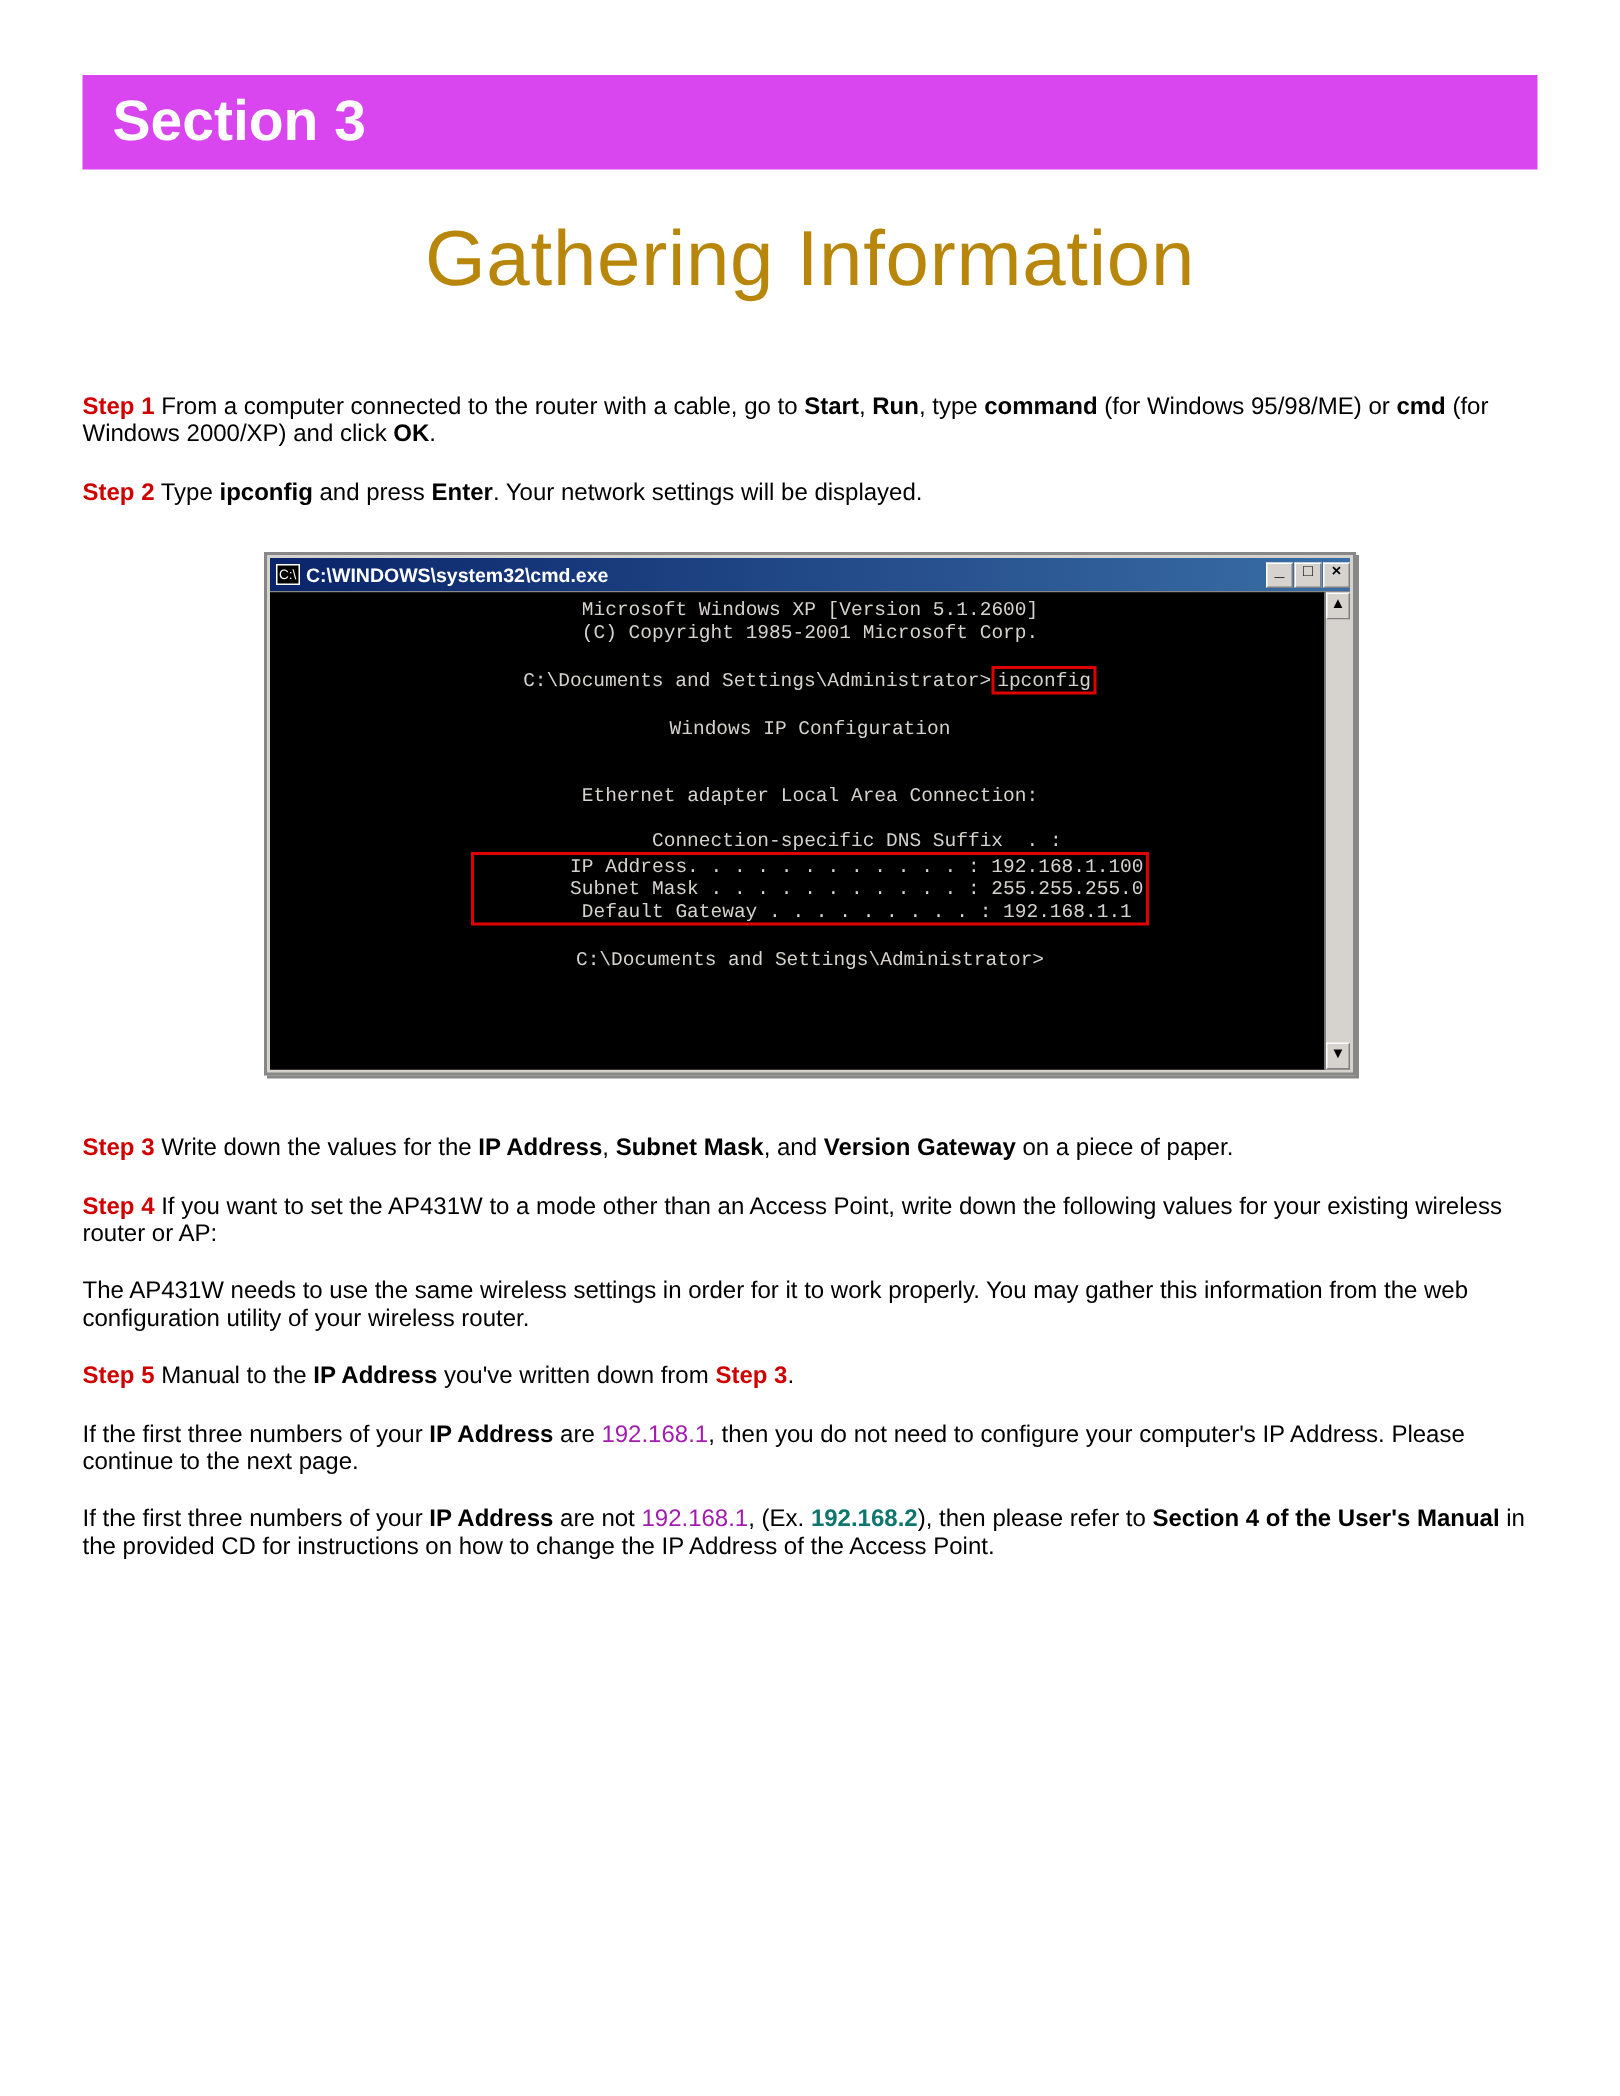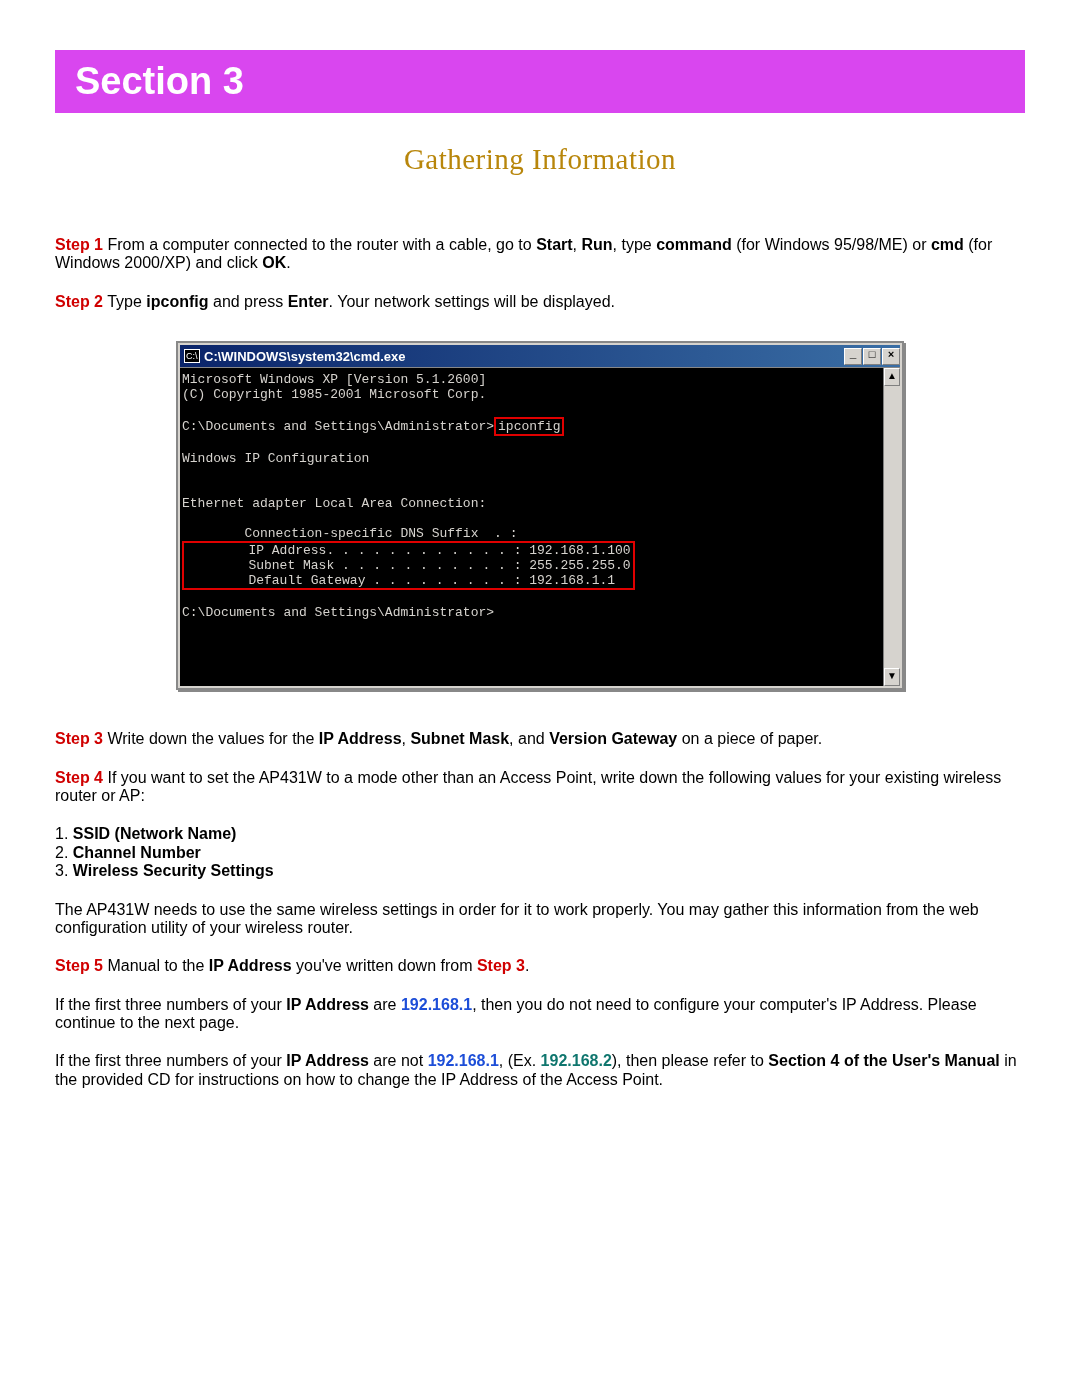--- a/index.html
+++ b/index.html
@@ -16,38 +16,37 @@
   .section-banner {
     background: #d946ef;
     color: #fff;
     font-size: 38px;
     font-weight: bold;
     padding: 10px 20px;
     margin-bottom: 30px;
   }
   .title {
     text-align: center;
-    font-size: 29px;
+    font-size: 52px;
     color: #b8860b;
     font-weight: normal;
     margin: 30px 0 60px 0;
     letter-spacing: 0.5px;
-    font-family: Liberation Serif, serif;
   }
   .body-text {
     font-size: 16px;
     line-height: 1.15;
     margin: 0 0 20px 0;
   }
   .step-label {
     color: #d00000;
     font-weight: bold;
   }
   .bold { font-weight: bold; }
-  .red-val { color: #1d4ed8; font-weight: bold; }
+  .red-val { color: #a21caf; font-weight: normal; }
   .blue-val { color: #0f766e; font-weight: bold; }
   .list { margin: 0 0 20px 0; }
 
   
   .cmd-outer {
     width: 720px;
     margin: 30px auto 40px auto;
     border: 2px solid #888;
     box-shadow: 2px 2px 0 #888;
     background: #d6d3ce;
@@ -97,20 +96,21 @@
   .cmd-body {
     background: #000;
     color: #d6d3ce;
     font-family: "Lucida Console","Courier New", monospace;
     font-size: 13px;
     line-height: 15px;
     padding: 4px 2px;
     white-space: pre;
     height: 310px;
     overflow: hidden;
+    text-align: center;
   }
   .cmd-scrollbar {
     position: absolute;
     right: 0; top: 0; bottom: 0;
     width: 16px;
     background: #d6d3ce;
     border-left: 1px solid #808080;
     display: flex;
     flex-direction: column;
   }
@@ -186,25 +186,20 @@
   </div>
 
   <p class="body-text">
     <span class="step-label">Step 3</span><span> Write down the values for the </span><span class="bold">IP Address</span><span>, </span><span class="bold">Subnet Mask</span><span>, and </span><span class="bold">Version Gateway</span><span> on a piece of paper.</span>
   </p>
 
   <p class="body-text">
     <span class="step-label">Step 4</span><span> If you want to set the AP431W to a mode other than an Access Point, write down the following values for your existing wireless router or AP:</span>
   </p>
 
-  <div class="body-text list">
-    <span>1. </span><span class="bold">SSID (Network Name)</span><br>
-    <span>2. </span><span class="bold">Channel Number</span><br>
-    <span>3. </span><span class="bold">Wireless Security Settings</span>
-  </div>
 
   <p class="body-text">The AP431W needs to use the same wireless settings in order for it to work properly. You may gather this information from the web configuration utility of your wireless router.</p>
 
   <p class="body-text">
     <span class="step-label">Step 5</span><span> Manual to the </span><span class="bold">IP Address</span><span> you've written down from </span><span class="step-label">Step 3</span><span>.</span>
   </p>
 
   <p class="body-text">
     <span>If the first three numbers of your </span><span class="bold">IP Address</span><span> are </span><span class="red-val">192.168.1</span><span>, then you do not need to configure your computer's IP Address. Please continue to the next page.</span>
   </p>

